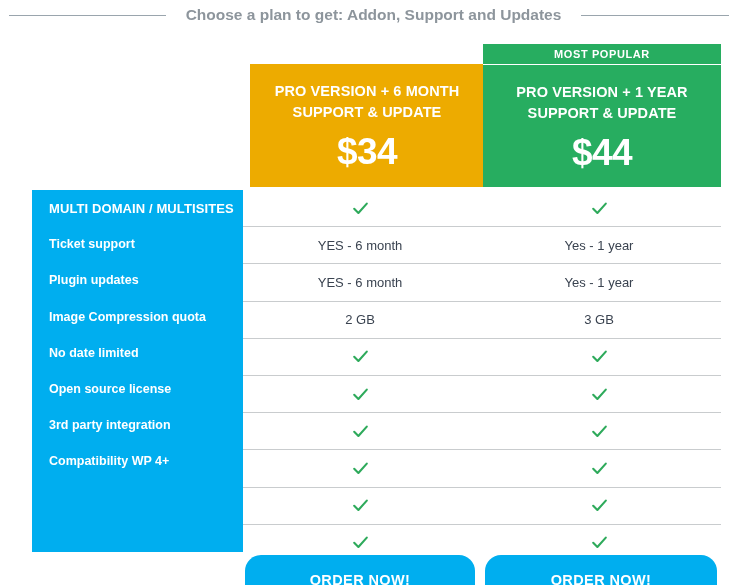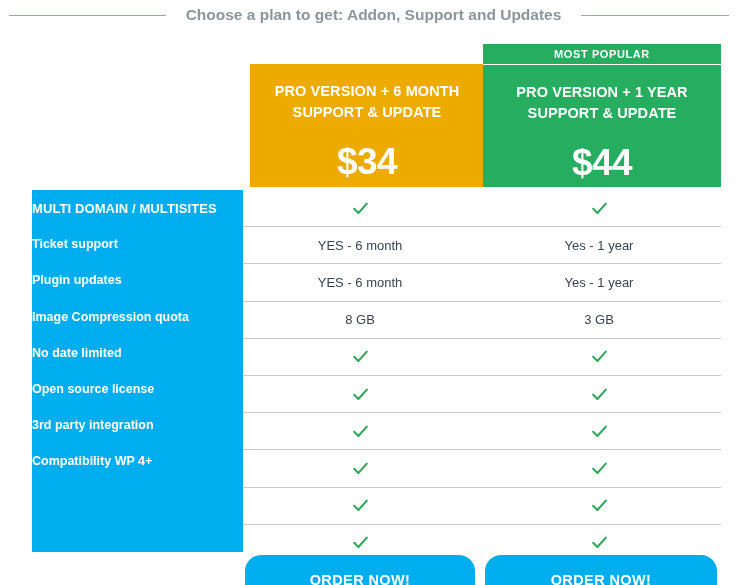--- a/index.html
+++ b/index.html
@@ -77,38 +77,38 @@
   .plan-name {
     font-size: 14.5px;
     font-weight: bold;
     line-height: 21px;
     letter-spacing: 0.1px;
   }
   .plan-price {
     font-size: 37px;
     font-weight: bold;
     line-height: 46px;
-    margin-top: 16px;
+    margin-top: 6px;
     letter-spacing: -0.5px;
   }
 
   
   .feature-col {
     position: absolute;
     left: 32px;
     top: 190px;
     width: 211px;
     height: 362px;
     background: #00AEEF;
   }
   .feature-label {
     height: 36.2px;
     display: flex;
     align-items: center;
-    padding-left: 0;
+    padding-left: 17px;
     box-sizing: border-box;
     color: #ffffff;
     font-size: 12.5px;
     font-weight: bold;
     white-space: nowrap;
   }
   .feature-label.first {
     font-size: 13px;
     letter-spacing: 0.1px;
   }
@@ -231,21 +231,21 @@
     </div>
     <div class="value-row">
       <div class="value-cell col-a plain">YES - 6 month</div>
       <div class="value-cell col-b plain">Yes - 1 year</div>
     </div>
     <div class="value-row">
       <div class="value-cell col-a plain">YES - 6 month</div>
       <div class="value-cell col-b plain">Yes - 1 year</div>
     </div>
     <div class="value-row">
-      <div class="value-cell col-a plain">8 GB</div>
+      <div class="value-cell col-a plain">2 GB</div>
       <div class="value-cell col-b plain">3 GB</div>
     </div>
     <div class="value-row">
       <div class="value-cell col-a">
         <span class="check-icon">
           <svg width="19" height="19" viewBox="0 0 19 19" aria-hidden="true">
             <path d="M3.2 9.8 L7.4 14.0 L15.8 4.6" fill="none" stroke="currentColor" stroke-width="2.1" stroke-linecap="round" stroke-linejoin="round"></path>
           </svg>
         </span>
       </div>

